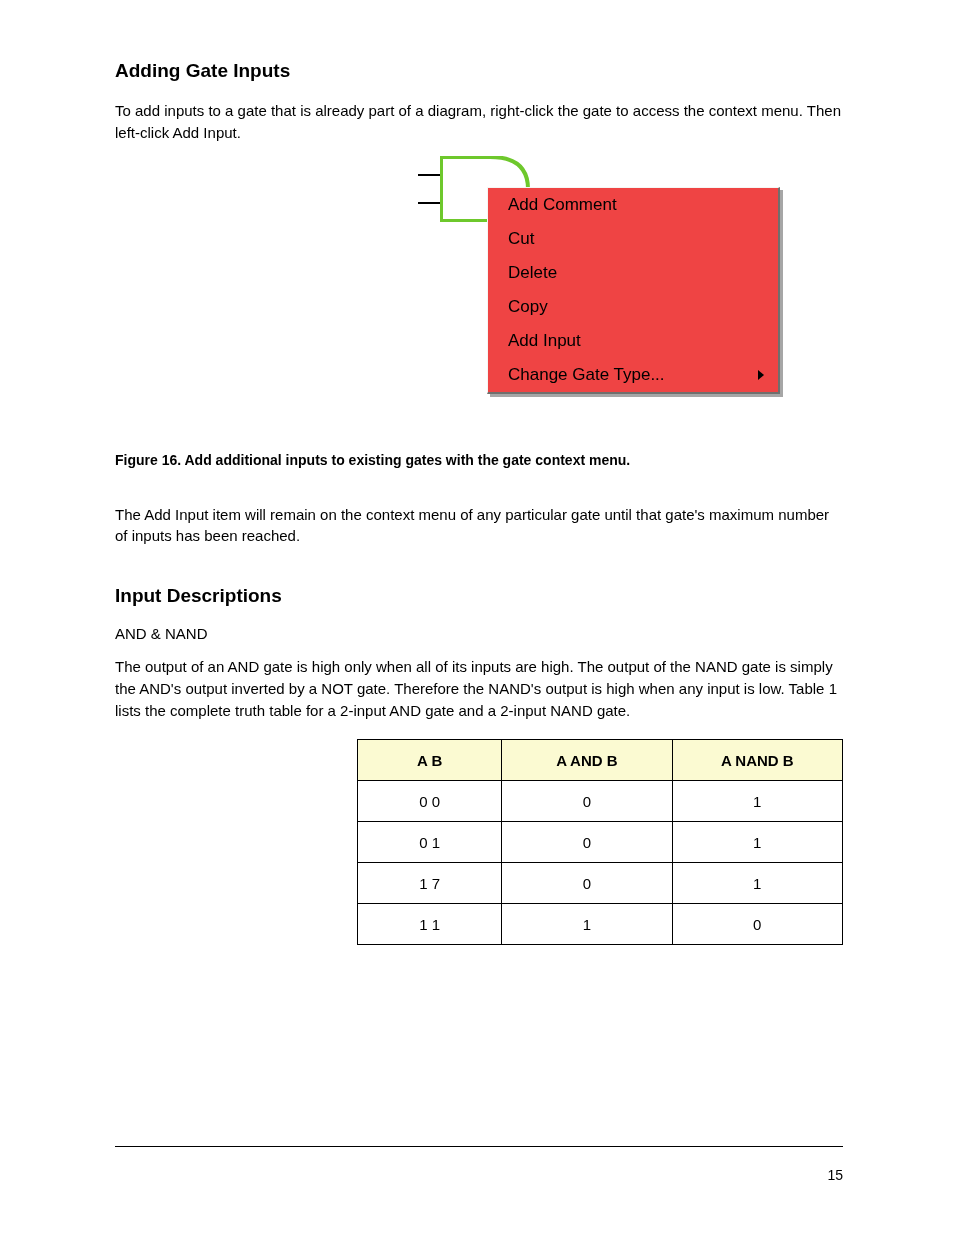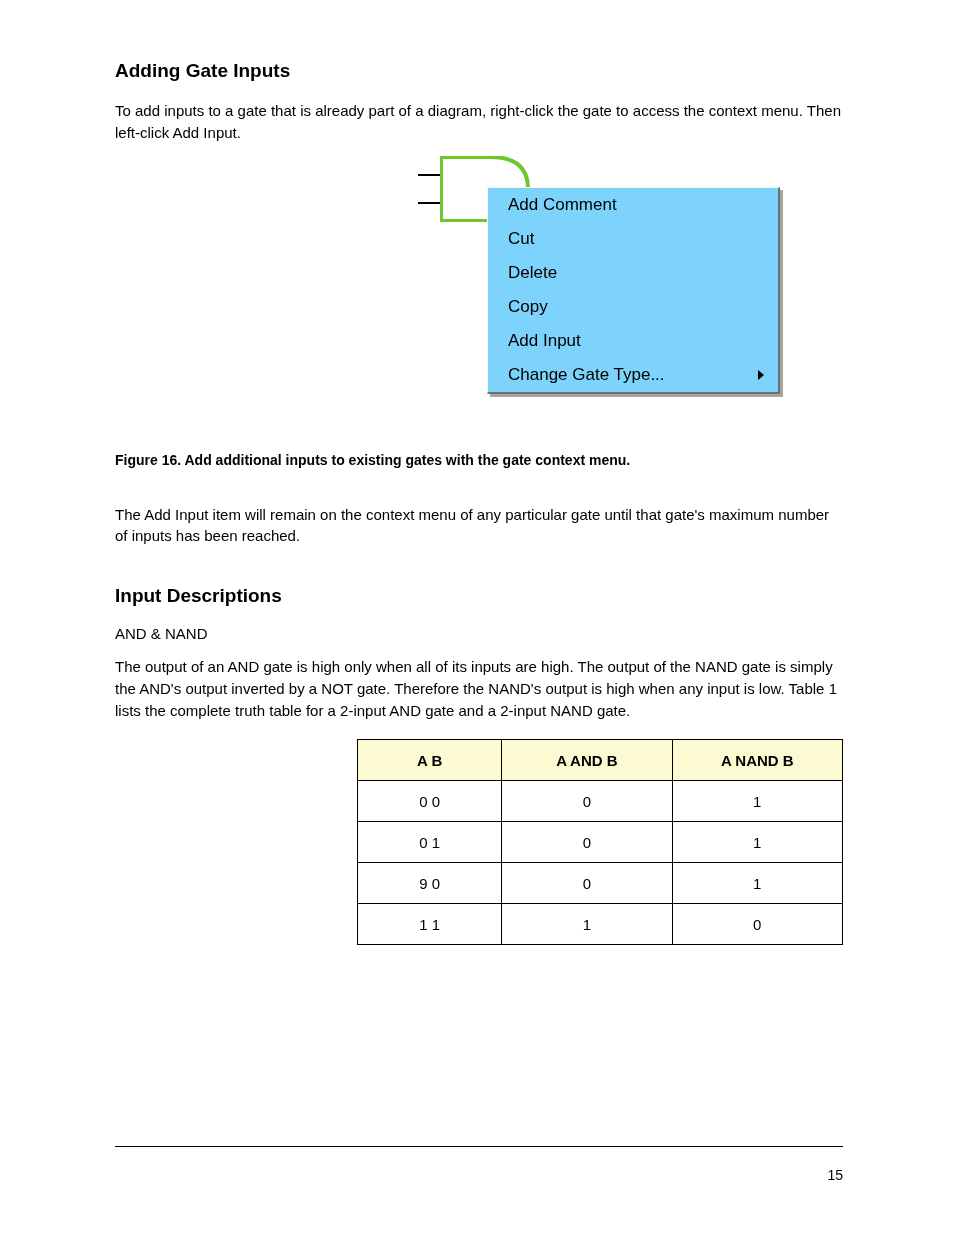--- a/index.html
+++ b/index.html
@@ -63,21 +63,21 @@
     width: 18px;
     background: #000;
   }
 
   
   .ctxmenu {
     position: absolute;
     left: 47px;
     top: 31px;
     width: 290px;
-    background: #7dd3fc;
+    background: #ef4444;
     border-top: 1px solid #f6f6f4;
     border-left: 1px solid #f6f6f4;
     border-right: 2px solid #6f6f6d;
     border-bottom: 2px solid #6f6f6d;
     box-shadow: 3px 3px 0 rgba(0,0,0,.35);
     font-family: Tahoma, Arial, sans-serif;
     font-size: 17px;
     color: #000;
   }
   .ctxmenu-item {
@@ -226,21 +226,21 @@
         <td class="ab">0 0</td>
         <td class="and">0</td>
         <td class="nand">1</td>
       </tr>
       <tr>
         <td class="ab">0 1</td>
         <td class="and">0</td>
         <td class="nand">1</td>
       </tr>
       <tr>
-        <td class="ab">9 0</td>
+        <td class="ab">1 7</td>
         <td class="and">0</td>
         <td class="nand">1</td>
       </tr>
       <tr>
         <td class="ab">1 1</td>
         <td class="and">1</td>
         <td class="nand">0</td>
       </tr>
     </tbody>
       </table>

